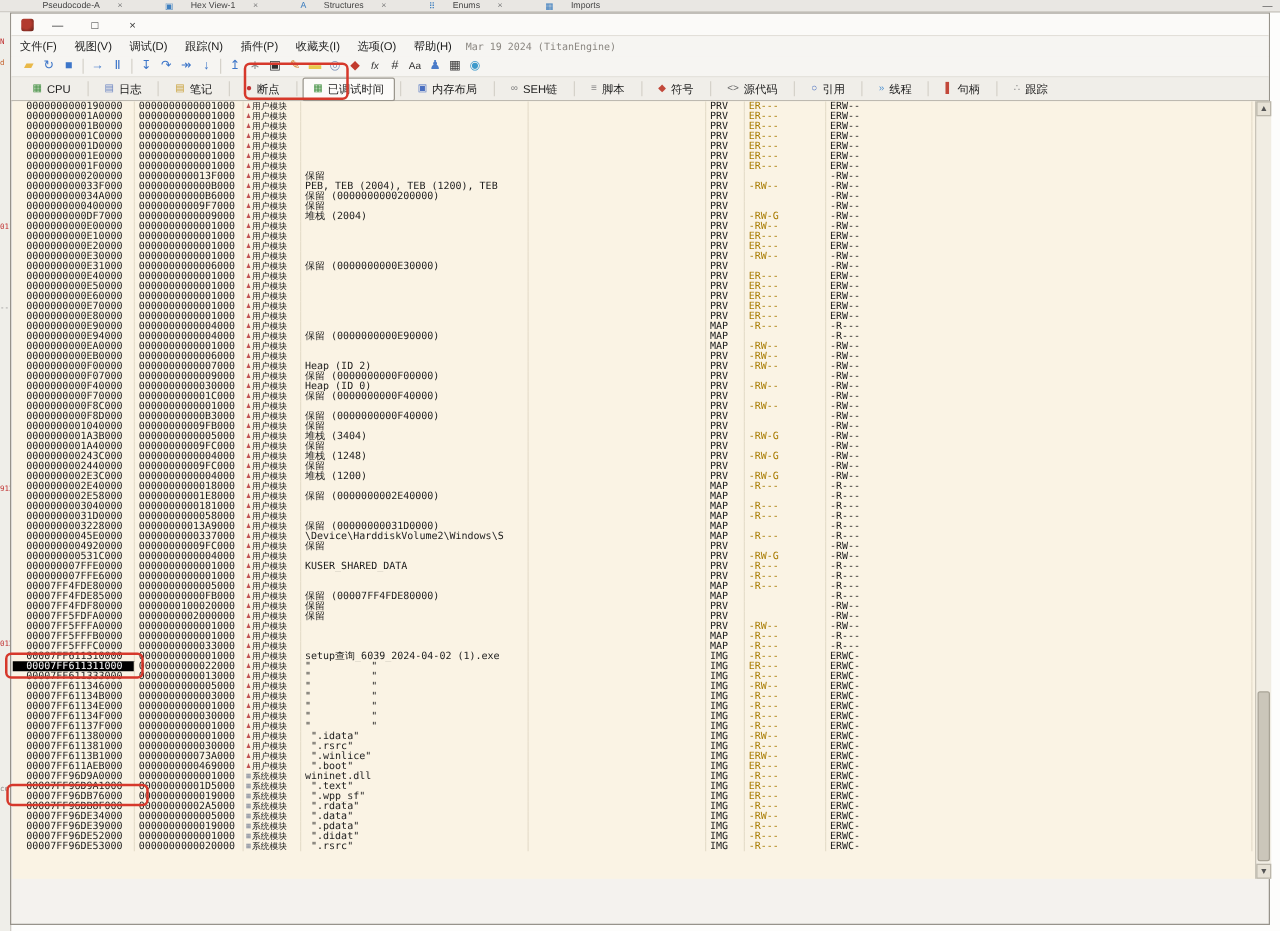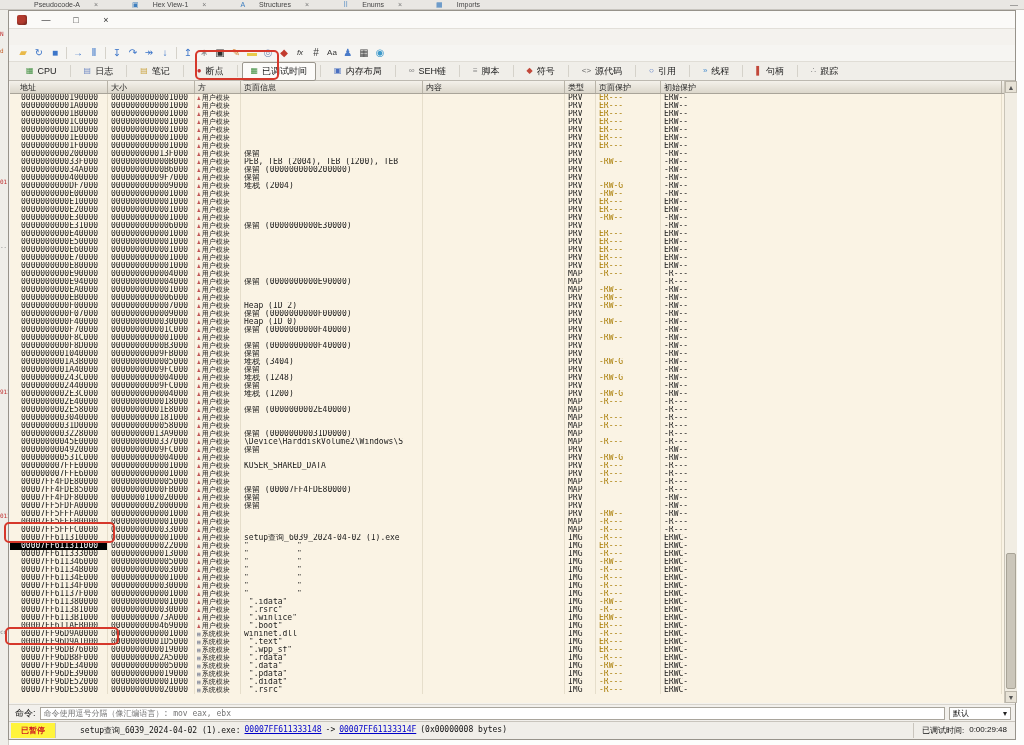--- a/index.html
+++ b/index.html
@@ -119,20 +119,32 @@
 
 <div id="win" class="abs">
 
   <div id="titlebar" class="abs">
     <div id="app-icon"></div>
     <div class="wbtn">—</div>
     <div class="wbtn">□</div>
     <div class="wbtn">×</div>
   </div>
 
+  <div id="menubar" class="abs">
+
+  <span class="menu-item">文件(F)</span>
+      <span class="menu-item">视图(V)</span>
+      <span class="menu-item">调试(D)</span>
+      <span class="menu-item">跟踪(N)</span>
+      <span class="menu-item">插件(P)</span>
+      <span class="menu-item">收藏夹(I)</span>
+      <span class="menu-item">选项(O)</span>
+      <span class="menu-item">帮助(H)</span>
+      <span id="menu-date">Mar 19 2024 (TitanEngine)</span>
+    </div>
 
   <div id="toolbar" class="abs">
 
   <div class="tbtn" style="color: rgb(233, 185, 73);">▰</div>
       <div class="tbtn" style="color: rgb(61, 118, 201);">↻</div>
       <div class="tbtn" style="color: rgb(61, 118, 201);">■</div>
       <div class="tsep"></div>
       <div class="tbtn" style="color: rgb(61, 118, 201);">→</div>
       <div class="tbtn" style="color: rgb(61, 118, 201);">Ⅱ</div>
       <div class="tsep"></div>
@@ -223,30 +235,20 @@
         <span>句柄</span>
       </div>
       <div class="tabsep"></div>
       <div class="tab">
         <span class="tic" style="color: rgb(136, 136, 136);">∴</span>
         <span>跟踪</span>
       </div>
     </div>
 
   <div id="grid" class="abs">
-    <div id="thead">
-        <div class="hc" style="width: 98px; padding-left: 10px;">地址</div>
-        <div class="hc" style="width: 87px;">大小</div>
-        <div class="hc" style="width: 46px;">方</div>
-        <div class="hc" style="width: 182px;">页面信息</div>
-        <div class="hc" style="width: 142px;">内容</div>
-        <div class="hc" style="width: 31px;">类型</div>
-        <div class="hc" style="width: 65px;">页面保护</div>
-        <div class="hc" style="width: 341px;">初始保护</div>
-      </div>
     <div id="tbody">
         <div class="trow"><div class="td c-addr" style="width: 98px;">0000000000190000</div><div class="td c-size" style="width: 87px;">0000000000001000</div><div class="td c-party" style="width: 46px;"><span class="pic" style="color: rgb(192, 80, 80);">♟</span><span>用户模块</span></div><div class="td c-info" style="width: 182px;"></div><div class="td c-info" style="width: 142px;"></div><div class="td c-type" style="width: 31px;">PRV</div><div class="td c-prot" style="width: 65px; color: rgb(168, 123, 0);">ER---</div><div class="td c-init" style="width: 341px;">ERW--</div></div>
         <div class="trow"><div class="td c-addr" style="width: 98px;">00000000001A0000</div><div class="td c-size" style="width: 87px;">0000000000001000</div><div class="td c-party" style="width: 46px;"><span class="pic" style="color: rgb(192, 80, 80);">♟</span><span>用户模块</span></div><div class="td c-info" style="width: 182px;"></div><div class="td c-info" style="width: 142px;"></div><div class="td c-type" style="width: 31px;">PRV</div><div class="td c-prot" style="width: 65px; color: rgb(168, 123, 0);">ER---</div><div class="td c-init" style="width: 341px;">ERW--</div></div>
         <div class="trow"><div class="td c-addr" style="width: 98px;">00000000001B0000</div><div class="td c-size" style="width: 87px;">0000000000001000</div><div class="td c-party" style="width: 46px;"><span class="pic" style="color: rgb(192, 80, 80);">♟</span><span>用户模块</span></div><div class="td c-info" style="width: 182px;"></div><div class="td c-info" style="width: 142px;"></div><div class="td c-type" style="width: 31px;">PRV</div><div class="td c-prot" style="width: 65px; color: rgb(168, 123, 0);">ER---</div><div class="td c-init" style="width: 341px;">ERW--</div></div>
         <div class="trow"><div class="td c-addr" style="width: 98px;">00000000001C0000</div><div class="td c-size" style="width: 87px;">0000000000001000</div><div class="td c-party" style="width: 46px;"><span class="pic" style="color: rgb(192, 80, 80);">♟</span><span>用户模块</span></div><div class="td c-info" style="width: 182px;"></div><div class="td c-info" style="width: 142px;"></div><div class="td c-type" style="width: 31px;">PRV</div><div class="td c-prot" style="width: 65px; color: rgb(168, 123, 0);">ER---</div><div class="td c-init" style="width: 341px;">ERW--</div></div>
         <div class="trow"><div class="td c-addr" style="width: 98px;">00000000001D0000</div><div class="td c-size" style="width: 87px;">0000000000001000</div><div class="td c-party" style="width: 46px;"><span class="pic" style="color: rgb(192, 80, 80);">♟</span><span>用户模块</span></div><div class="td c-info" style="width: 182px;"></div><div class="td c-info" style="width: 142px;"></div><div class="td c-type" style="width: 31px;">PRV</div><div class="td c-prot" style="width: 65px; color: rgb(168, 123, 0);">ER---</div><div class="td c-init" style="width: 341px;">ERW--</div></div>
         <div class="trow"><div class="td c-addr" style="width: 98px;">00000000001E0000</div><div class="td c-size" style="width: 87px;">0000000000001000</div><div class="td c-party" style="width: 46px;"><span class="pic" style="color: rgb(192, 80, 80);">♟</span><span>用户模块</span></div><div class="td c-info" style="width: 182px;"></div><div class="td c-info" style="width: 142px;"></div><div class="td c-type" style="width: 31px;">PRV</div><div class="td c-prot" style="width: 65px; color: rgb(168, 123, 0);">ER---</div><div class="td c-init" style="width: 341px;">ERW--</div></div>
         <div class="trow"><div class="td c-addr" style="width: 98px;">00000000001F0000</div><div class="td c-size" style="width: 87px;">0000000000001000</div><div class="td c-party" style="width: 46px;"><span class="pic" style="color: rgb(192, 80, 80);">♟</span><span>用户模块</span></div><div class="td c-info" style="width: 182px;"></div><div class="td c-info" style="width: 142px;"></div><div class="td c-type" style="width: 31px;">PRV</div><div class="td c-prot" style="width: 65px; color: rgb(168, 123, 0);">ER---</div><div class="td c-init" style="width: 341px;">ERW--</div></div>
         <div class="trow"><div class="td c-addr" style="width: 98px;">0000000000200000</div><div class="td c-size" style="width: 87px;">000000000013F000</div><div class="td c-party" style="width: 46px;"><span class="pic" style="color: rgb(192, 80, 80);">♟</span><span>用户模块</span></div><div class="td c-info" style="width: 182px;">保留</div><div class="td c-info" style="width: 142px;"></div><div class="td c-type" style="width: 31px;">PRV</div><div class="td c-prot" style="width: 65px; color: rgb(168, 123, 0);"></div><div class="td c-init" style="width: 341px;">-RW--</div></div>
         <div class="trow"><div class="td c-addr" style="width: 98px;">000000000033F000</div><div class="td c-size" style="width: 87px;">000000000000B000</div><div class="td c-party" style="width: 46px;"><span class="pic" style="color: rgb(192, 80, 80);">♟</span><span>用户模块</span></div><div class="td c-info" style="width: 182px;">PEB, TEB (2004), TEB (1200), TEB</div><div class="td c-info" style="width: 142px;"></div><div class="td c-type" style="width: 31px;">PRV</div><div class="td c-prot" style="width: 65px; color: rgb(168, 123, 0);">-RW--</div><div class="td c-init" style="width: 341px;">-RW--</div></div>
@@ -318,41 +320,19 @@
         <div class="trow"><div class="td c-addr" style="width: 98px;">00007FF96DE53000</div><div class="td c-size" style="width: 87px;">0000000000020000</div><div class="td c-party" style="width: 46px;"><span class="pic" style="color: rgb(138, 144, 160);">▦</span><span>系统模块</span></div><div class="td c-info" style="width: 182px;"> ".rsrc"</div><div class="td c-info" style="width: 142px;"></div><div class="td c-type" style="width: 31px;">IMG</div><div class="td c-prot" style="width: 65px; color: rgb(168, 123, 0);">-R---</div><div class="td c-init" style="width: 341px;">ERWC-</div></div>
       </div>
   </div>
 
   <div id="vscroll" class="abs">
     <div class="sarrow" style="top:0;">▲</div>
     <div id="sthumb"></div>
     <div class="sarrow" style="bottom:0;">▼</div>
   </div>
 
-  <div id="cmdbar" class="abs">
-    <span id="cmd-label">命令:</span>
-    <input id="cmd-input" placeholder="命令使用逗号分隔（像汇编语言）: mov eax, ebx" style="">
-    <div id="cmd-combo">
-      <span>默认</span>
-      <span>▾</span>
-    </div>
-  </div>
-
-  <div id="statusbar" class="abs">
-    <span id="status-badge">已暂停</span>
-    <span id="status-module">
-      <span>setup查询_6039_2024-04-02 (1).exe:</span>
-      <a>00007FF611333148</a>
-      <span>-&gt;</span>
-      <a>00007FF61133314F</a>
-      <span>(0x00000008  bytes)</span>
-    </span>
-    <span id="status-right">
-      <span>已调试时间:</span>
-      <span>0:00:29:48</span>
-    </span>
-  </div>
+
 
 </div>
 
 <div class="redbox abs" style="left:195px; top:50px; width:84px; height:30px;"></div>
 <div class="redbox abs" style="left:4px; top:522px; width:111px; height:21px;"></div>
 <div class="redbox abs" style="left:5px; top:627px; width:114px; height:18px;"></div>
 
 </body></html>

